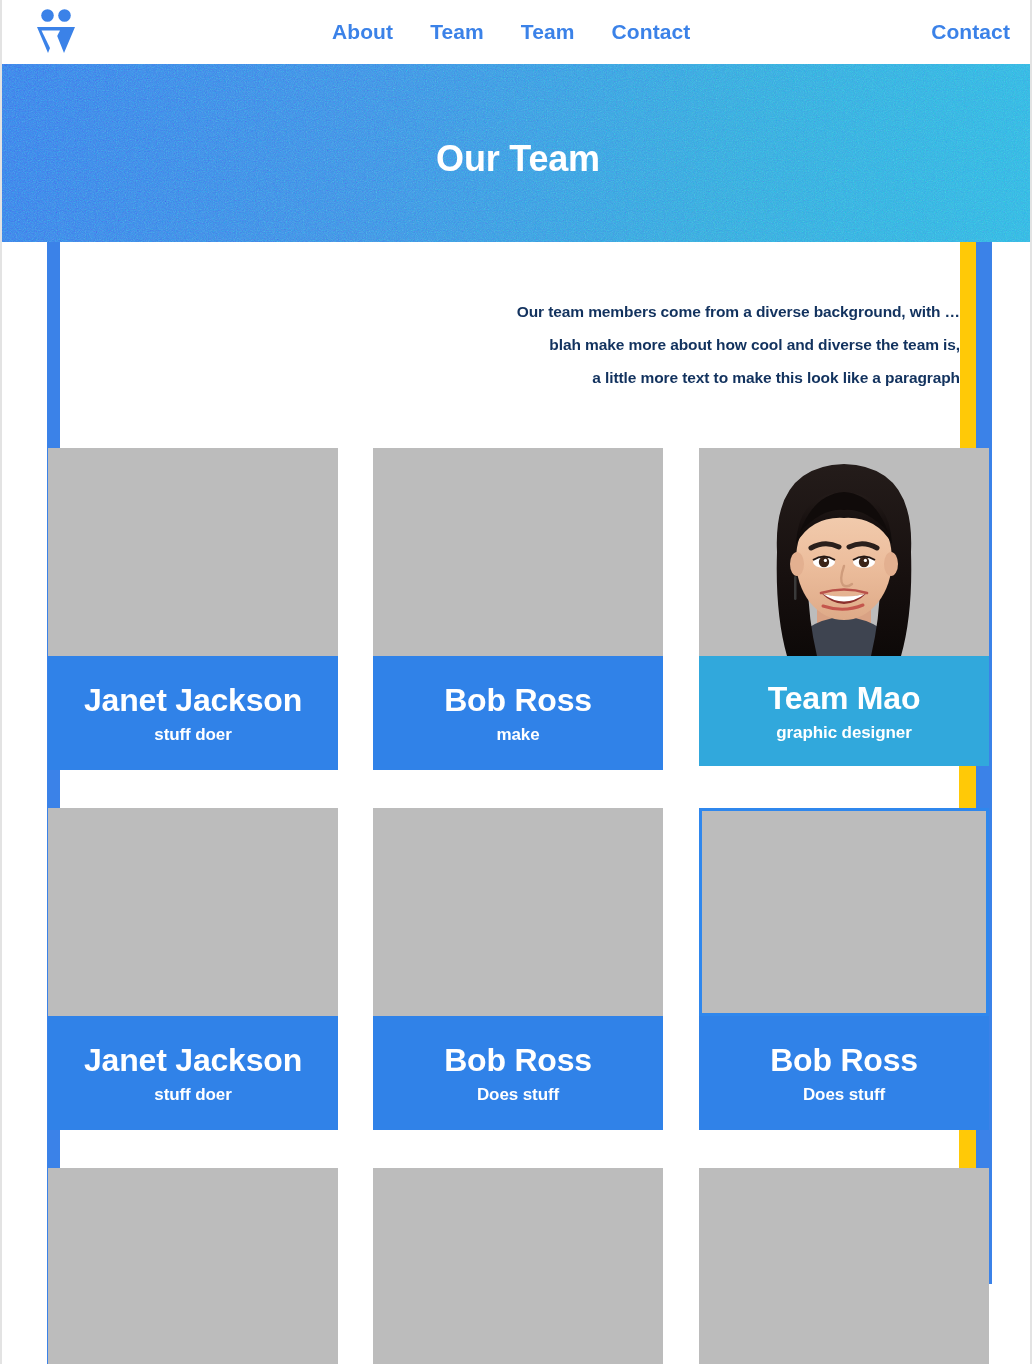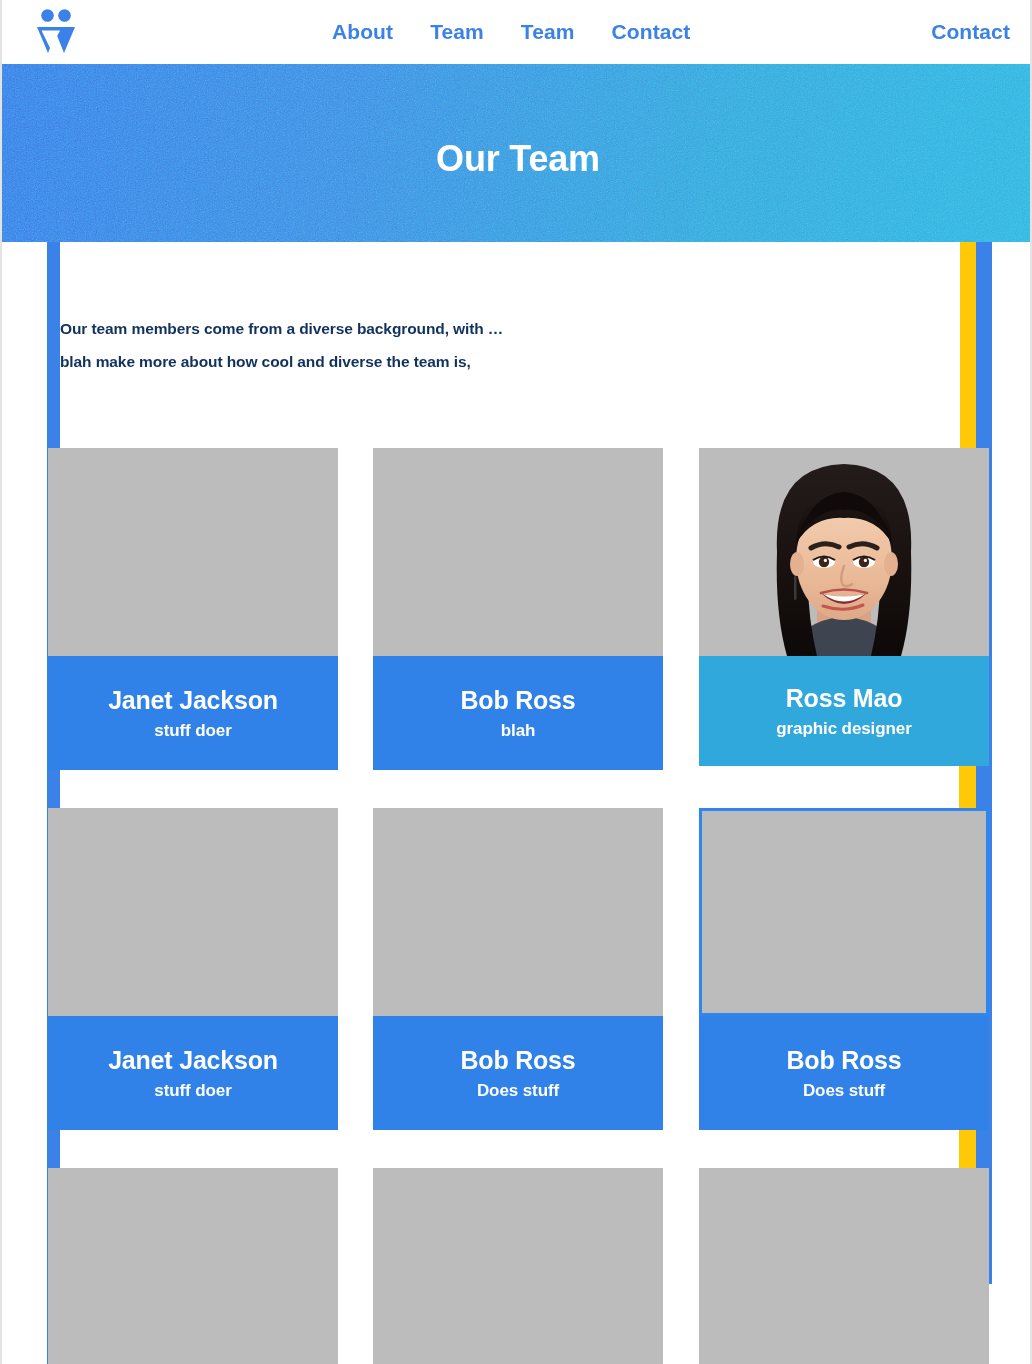--- a/index.html
+++ b/index.html
@@ -105,21 +105,21 @@
   
   .intro {
     position: absolute;
     top: 242px; left: 58px;
     width: 900px;
     height: 206px;
     background: #ffffff;
     z-index: 4;
     display: flex;
     flex-direction: column;
-    align-items: flex-start;
+    align-items: flex-end;
     justify-content: center;
     gap: 15px;
   }
   .intro-line {
     color: #12325e;
     font-size: 15.5px;
     font-weight: bold;
     text-align: center;
     letter-spacing: -0.1px;
   }
@@ -163,21 +163,21 @@
     background: #3082e8;
     display: flex;
     flex-direction: column;
     align-items: center;
     justify-content: center;
     gap: 6px;
   }
   .card-caption.alt { background: #31a8dc; height: 110px; }
   .card-name {
     color: #ffffff;
-    font-size: 25px;
+    font-size: 32px;
     font-weight: bold;
     letter-spacing: -0.2px;
     text-align: center;
   }
   .card-role {
     color: #ffffff;
     font-size: 17px;
     font-weight: bold;
     letter-spacing: -0.1px;
     text-align: left;
@@ -227,39 +227,40 @@
 
   <div class="bar bar-blue-left" style="left:45px; top:242px; width:13px; height:1122px;"></div>
 
   <div class="bar bar-yellow" style="left:957px; top:242px; width:17px; height:1042px;"></div>
 
   <div class="bar bar-blue-right" style="left:974px; top:242px; width:16px; height:1042px;"></div>
 
   <div class="intro">
     <div class="intro-line">Our team members come from a diverse background, with …</div>
     <div class="intro-line">blah make more about how cool and diverse the team is,</div>
+    <div class="intro-line">a little more text to make this look like a paragraph</div>
   </div>
 
   <div class="grid">
 
     <div class="row">
 
       <div class="card col0">
         <div class="card-photo"></div>
         <div class="card-caption">
           <div class="card-name">Janet Jackson</div>
           <div class="card-role">stuff doer</div>
         </div>
       </div>
 
       <div class="card col1">
         <div class="card-photo"></div>
         <div class="card-caption">
           <div class="card-name">Bob Ross</div>
-          <div class="card-role">blah</div>
+          <div class="card-role">make</div>
         </div>
       </div>
 
       <div class="card col2">
         <div class="card-photo">
           <svg class="portrait" viewBox="0 0 290 208" preserveAspectRatio="xMidYMid slice">
             <defs>
               <linearGradient id="skin" x1="0" y1="0" x2="0" y2="1">
                 <stop offset="0%" stop-color="#f3cfb2"></stop>
                 <stop offset="55%" stop-color="#ecbd9c"></stop>
@@ -308,21 +309,21 @@
               <path d="M145 118 q-5 14 -1 19 q4 3 9 -1" stroke="#cf9c7c" stroke-width="2.4" fill="none" stroke-linecap="round"></path>
 
               <path d="M122 145 q23 22 46 0 q-23 8 -46 0 z" fill="#8c2f2c"></path>
               <path d="M124 146 q21 15 42 0 q-21 5 -42 0 z" fill="#ffffff"></path>
               <path d="M122 145 q23 -7 46 0" stroke="#b9524a" stroke-width="2.6" fill="none" stroke-linecap="round"></path>
               <path d="M124 158 q21 7 40 -1" stroke="#c4564d" stroke-width="3" fill="none" stroke-linecap="round"></path>
             </g>
           </svg>
         </div>
         <div class="card-caption alt">
-          <div class="card-name">Ross Mao</div>
+          <div class="card-name">Team Mao</div>
           <div class="card-role">graphic designer</div>
         </div>
       </div>
     </div>
 
     <div class="row">
 
       <div class="card col0">
         <div class="card-photo"></div>
         <div class="card-caption">

